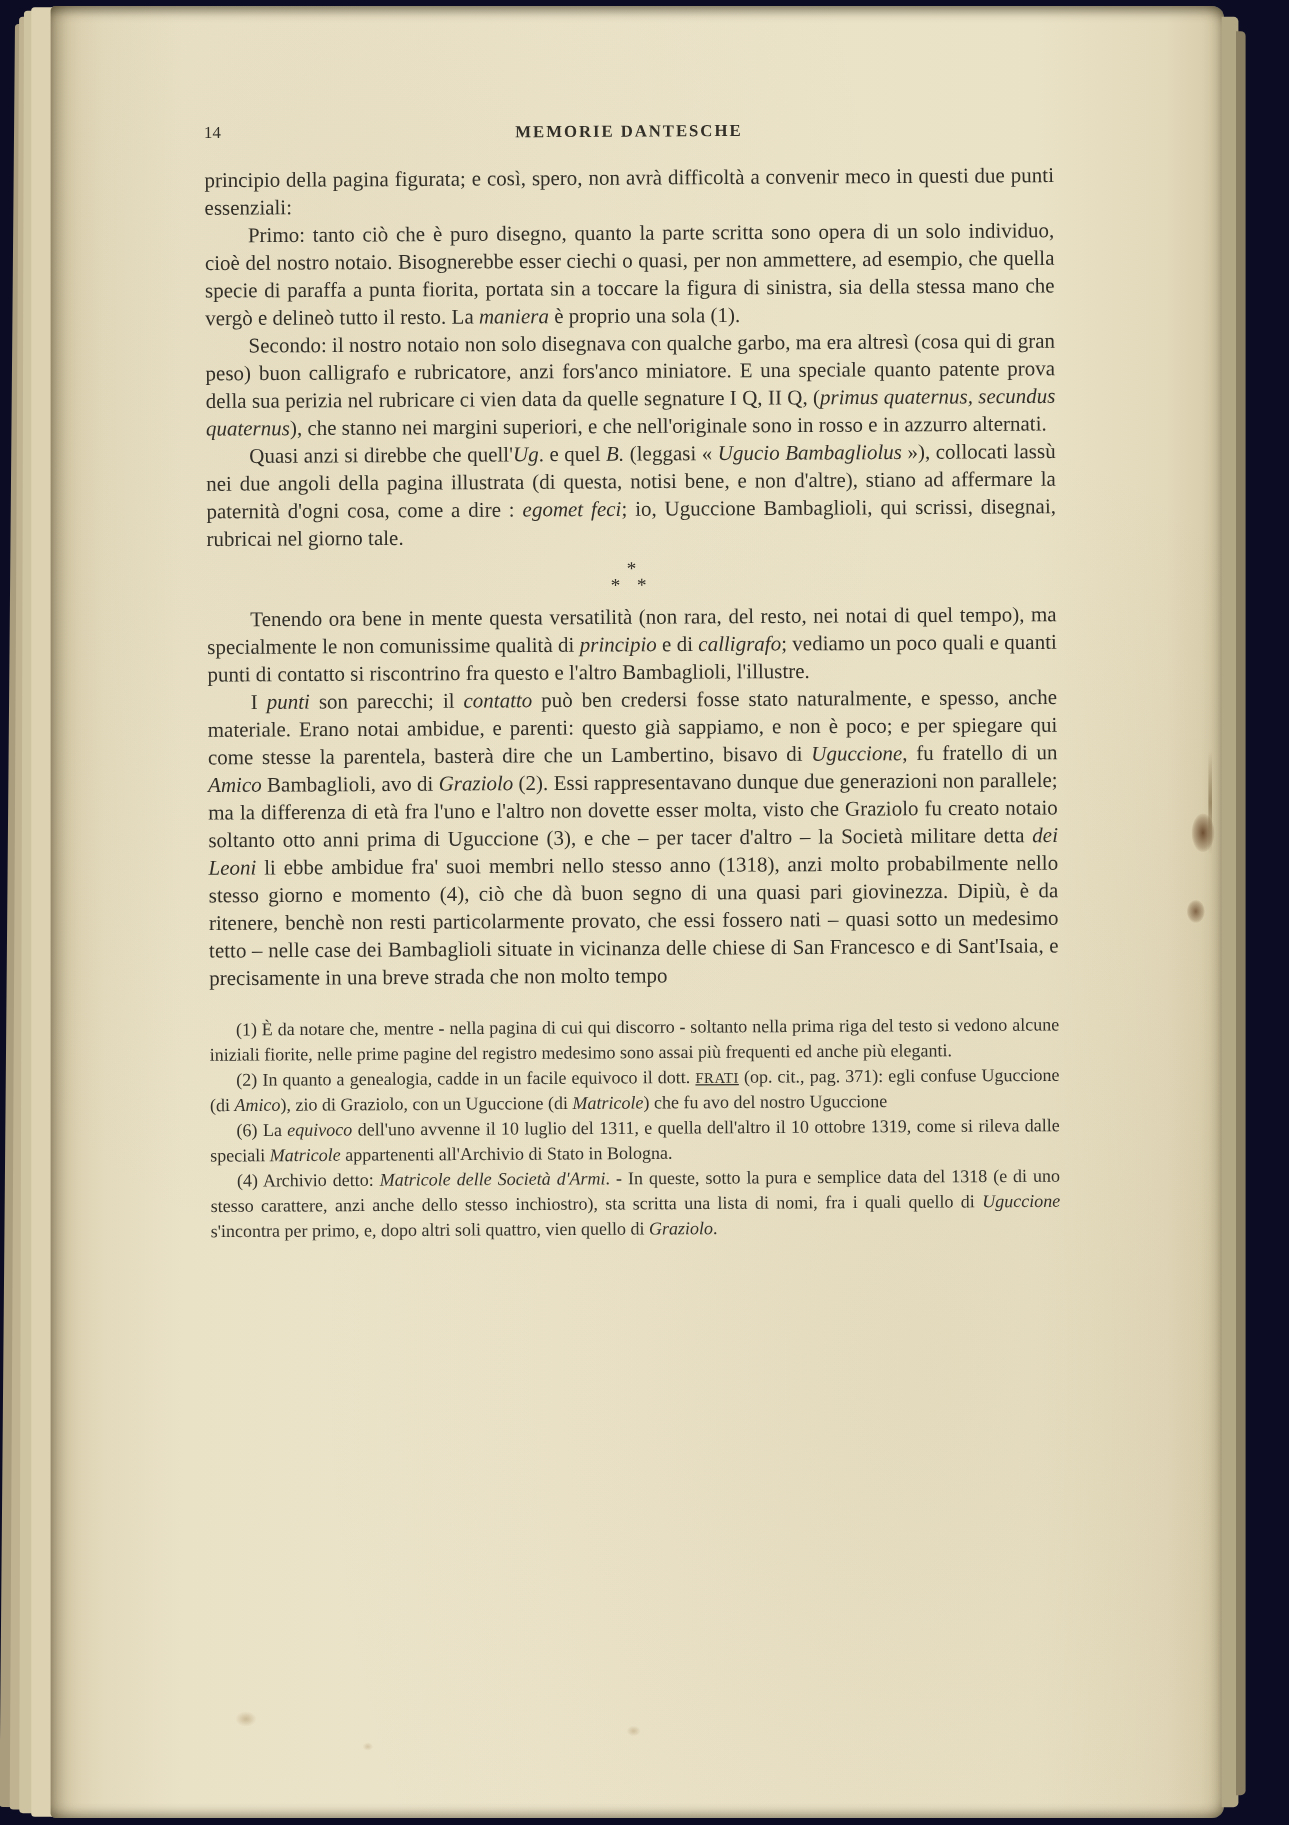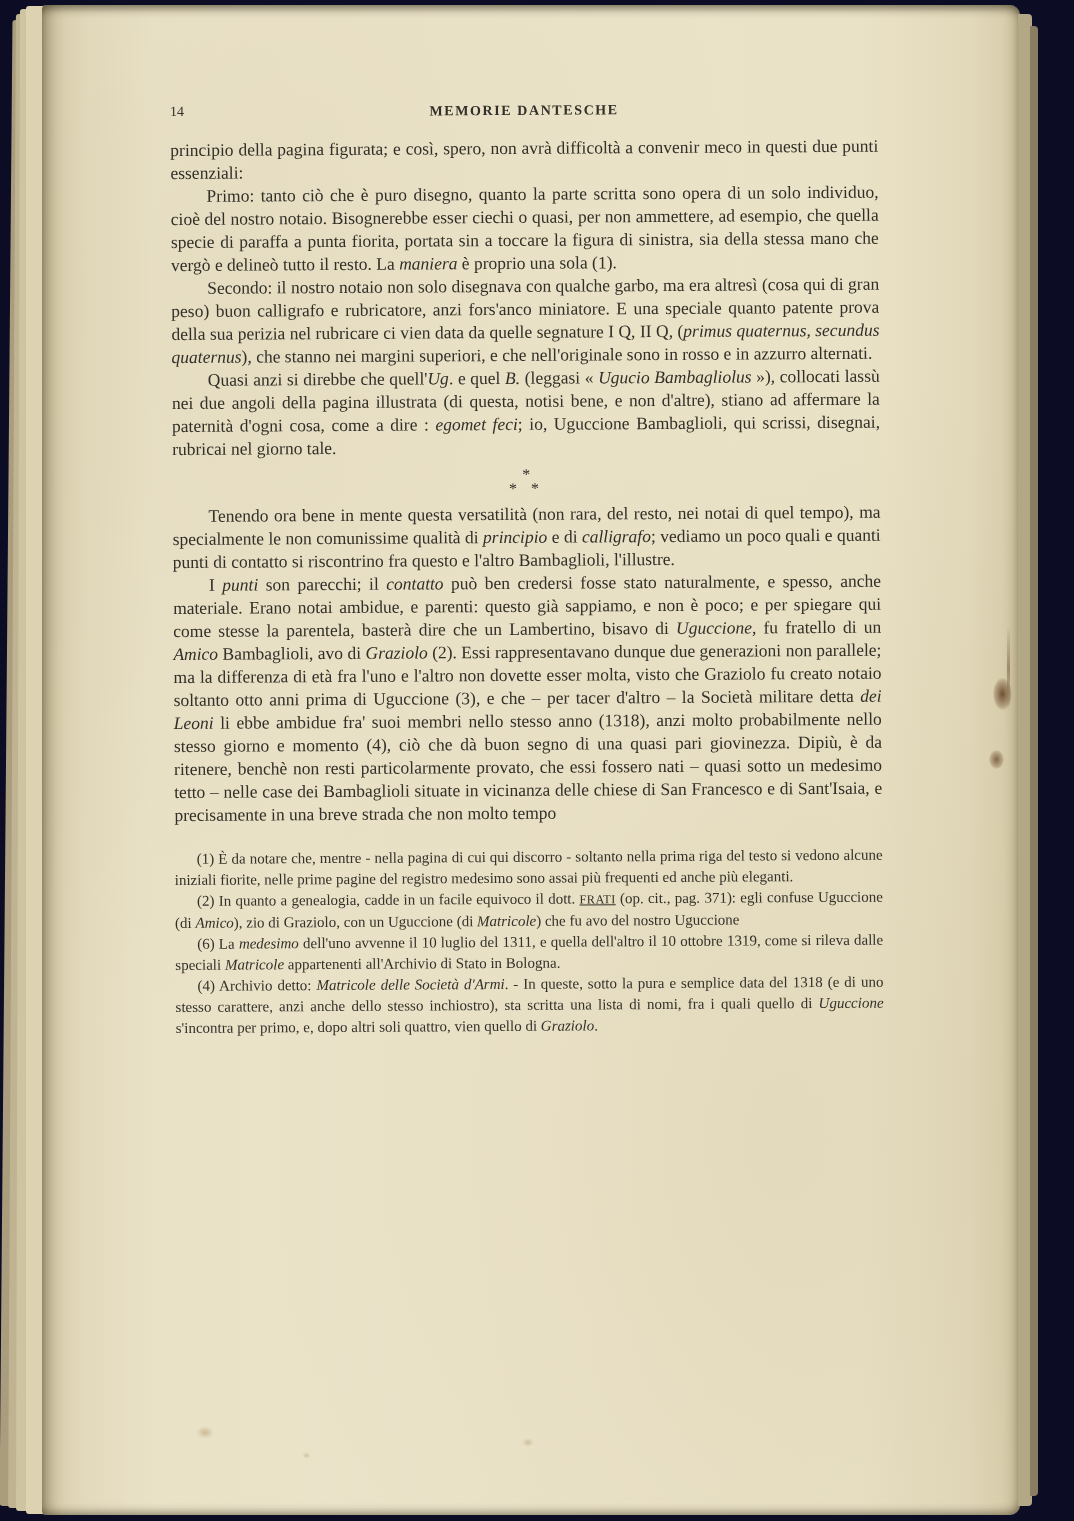--- a/index.html
+++ b/index.html
@@ -100,21 +100,21 @@
     </div>
 
     <div>
         <p class="para indent"><span>Tenendo ora bene in mente questa versatilità (non rara, del resto, nei notai di quel tempo), ma specialmente le non comunissime qualità di </span><span class="it">principio</span><span> e di </span><span class="it">calligrafo</span><span>; vediamo un poco quali e quanti punti di contatto si riscontrino fra questo e l'altro Bambaglioli, l'illustre.</span></p>
         <p class="para indent"><span>I </span><span class="it">punti</span><span> son parecchi; il </span><span class="it">contatto</span><span> può ben credersi fosse stato naturalmente, e spesso, anche materiale. Erano notai ambidue, e parenti: questo già sappiamo, e non è poco; e per spiegare qui come stesse la parentela, basterà dire che un Lambertino, bisavo di </span><span class="it">Uguccione</span><span>, fu fratello di un </span><span class="it">Amico</span><span> Bambaglioli, avo di </span><span class="it">Graziolo</span><span> (2). Essi rappresentavano dunque due generazioni non parallele; ma la differenza di età fra l'uno e l'altro non dovette esser molta, visto che Graziolo fu creato notaio soltanto otto anni prima di Uguccione (3), e che – per tacer d'altro – la Società militare detta </span><span class="it">dei Leoni</span><span> li ebbe ambidue fra' suoi membri nello stesso anno (1318), anzi molto probabilmente nello stesso giorno e momento (4), ciò che dà buon segno di una quasi pari giovinezza. Dipiù, è da ritenere, benchè non resti particolarmente provato, che essi fossero nati – quasi sotto un medesimo tetto – nelle case dei Bambaglioli situate in vicinanza delle chiese di San Francesco e di Sant'Isaia, e precisamente in una breve strada che non molto tempo</span></p>
       </div>
 
     <div class="footnotes">
         <p class="fn indent"><span>(1) È da notare che, mentre - nella pagina di cui qui discorro - soltanto nella prima riga del testo si vedono alcune iniziali fiorite, nelle prime pagine del registro medesimo sono assai più frequenti ed anche più eleganti.</span></p>
         <p class="fn indent"><span>(2) In quanto a genealogia, cadde in un facile equivoco il dott. </span><span class="sc">Frati</span><span> (op. cit., pag. 371): egli confuse Uguccione (di </span><span class="it">Amico</span><span>), zio di Graziolo, con un Uguccione (di </span><span class="it">Matricole</span><span>) che fu avo del nostro Uguccione</span></p>
-        <p class="fn indent"><span>(6) La </span><span class="it">medesimo</span><span> dell'uno avvenne il 10 luglio del 1311, e quella dell'altro il 10 ottobre 1319, come si rileva dalle speciali </span><span class="it">Matricole</span><span> appartenenti all'Archivio di Stato in Bologna.</span></p>
+        <p class="fn indent"><span>(6) La </span><span class="it">equivoco</span><span> dell'uno avvenne il 10 luglio del 1311, e quella dell'altro il 10 ottobre 1319, come si rileva dalle speciali </span><span class="it">Matricole</span><span> appartenenti all'Archivio di Stato in Bologna.</span></p>
         <p class="fn indent"><span>(4) Archivio detto: </span><span class="it">Matricole delle Società d'Armi</span><span>. - In queste, sotto la pura e semplice data del 1318 (e di uno stesso carattere, anzi anche dello stesso inchiostro), sta scritta una lista di nomi, fra i quali quello di </span><span class="it">Uguccione</span><span> s'incontra per primo, e, dopo altri soli quattro, vien quello di </span><span class="it">Graziolo</span><span>.</span></p>
       </div>
   </div>
 </div>
 
 <div class="edge edgeR1"></div>
 <div class="edge edgeR2"></div>
 
 <div class="stain s1"></div>
 <div class="stain s2"></div>

